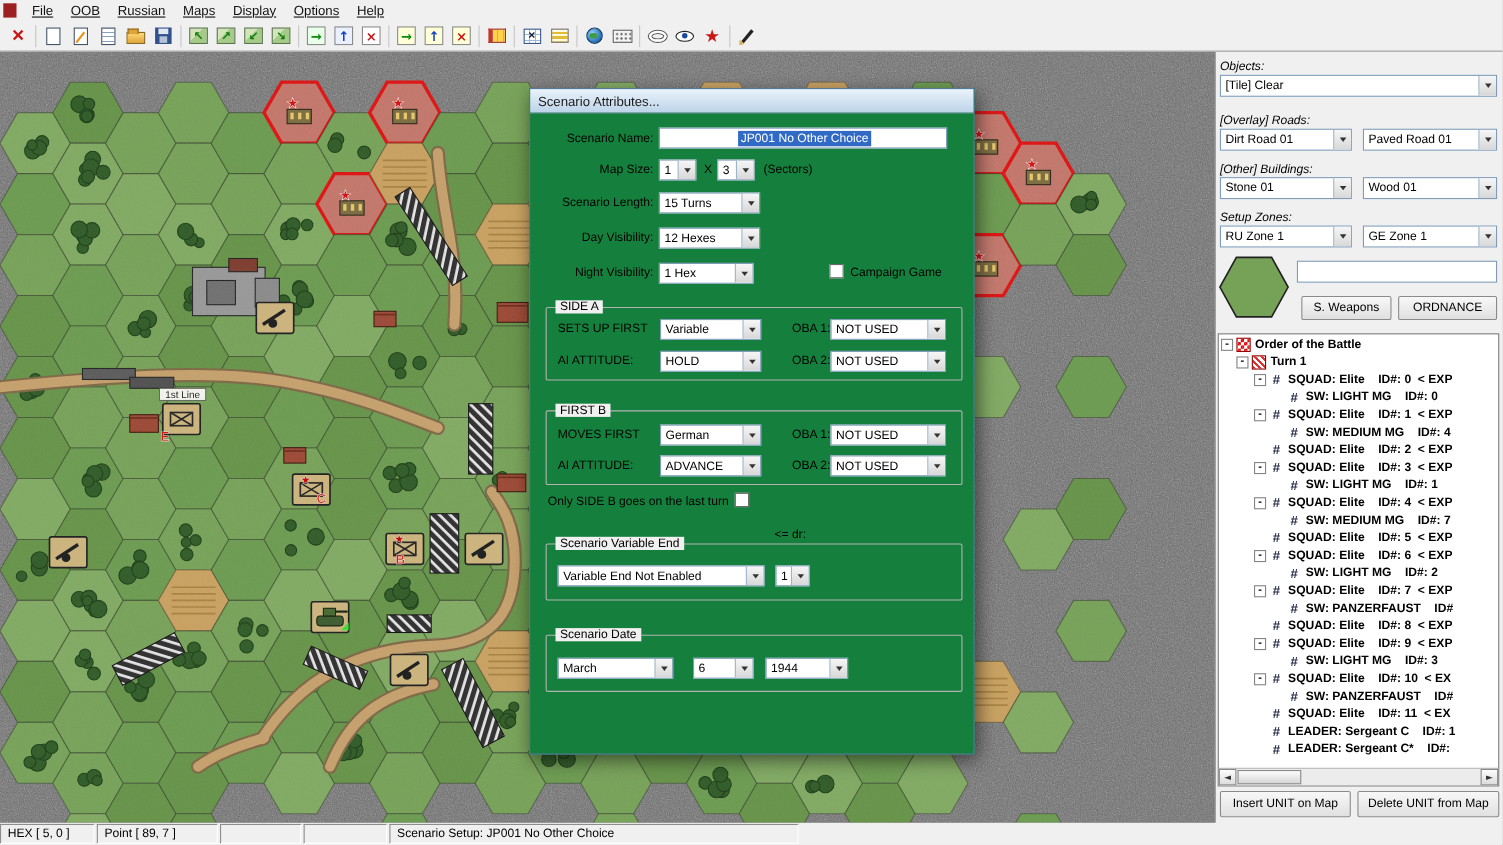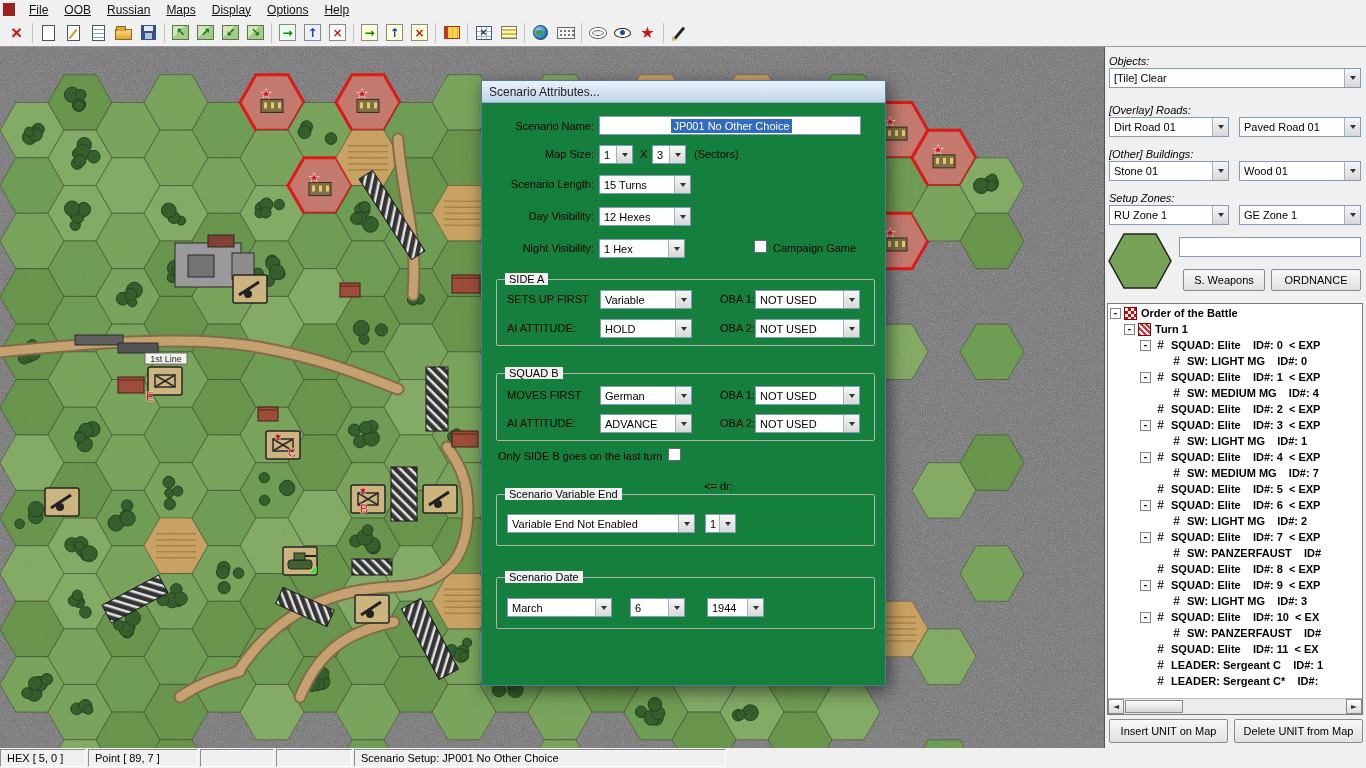--- a/index.html
+++ b/index.html
@@ -969,21 +969,21 @@
           <span class="ca"></span>
       </div>
       <span class="lbl" style="left:223px;top:42px">OBA 2:</span>
       <div class="combo" style="left:258px;top:39px;width:105px">
         <span class="cv">NOT USED</span>
           <span class="ca"></span>
       </div>
     </div>
 
     <div class="grp" style="left:14px;top:270px;width:379px;height:68px">
-      <span class="grp-title">SQUAD B</span>
+      <span class="grp-title">FIRST B</span>
       <span class="lbl" style="left:10px;top:15px">MOVES FIRST</span>
       <div class="combo" style="left:103px;top:12px;width:92px">
         <span class="cv">German</span>
           <span class="ca"></span>
       </div>
       <span class="lbl" style="left:223px;top:15px">OBA 1:</span>
       <div class="combo" style="left:258px;top:12px;width:105px">
         <span class="cv">NOT USED</span>
           <span class="ca"></span>
       </div>
@@ -1018,21 +1018,21 @@
     <div class="grp" style="left:14px;top:474px;width:379px;height:52px">
       <span class="grp-title">Scenario Date</span>
       <div class="combo" style="left:10px;top:20px;width:105px">
         <span class="cv">March</span>
           <span class="ca"></span>
       </div>
       <div class="combo" style="left:133px;top:20px;width:55px">
         <span class="cv">6</span>
           <span class="ca"></span>
       </div>
-      <div class="combo" style="left:210px;top:20px;width:57px">
+      <div class="combo" style="left:199px;top:20px;width:75px">
         <span class="cv">1944</span>
           <span class="ca"></span>
       </div>
     </div>
 
   </div>
 </div>
 
 <div class="rp">
   <span class="lbl" style="left:4px;top:8px">Objects:</span>

